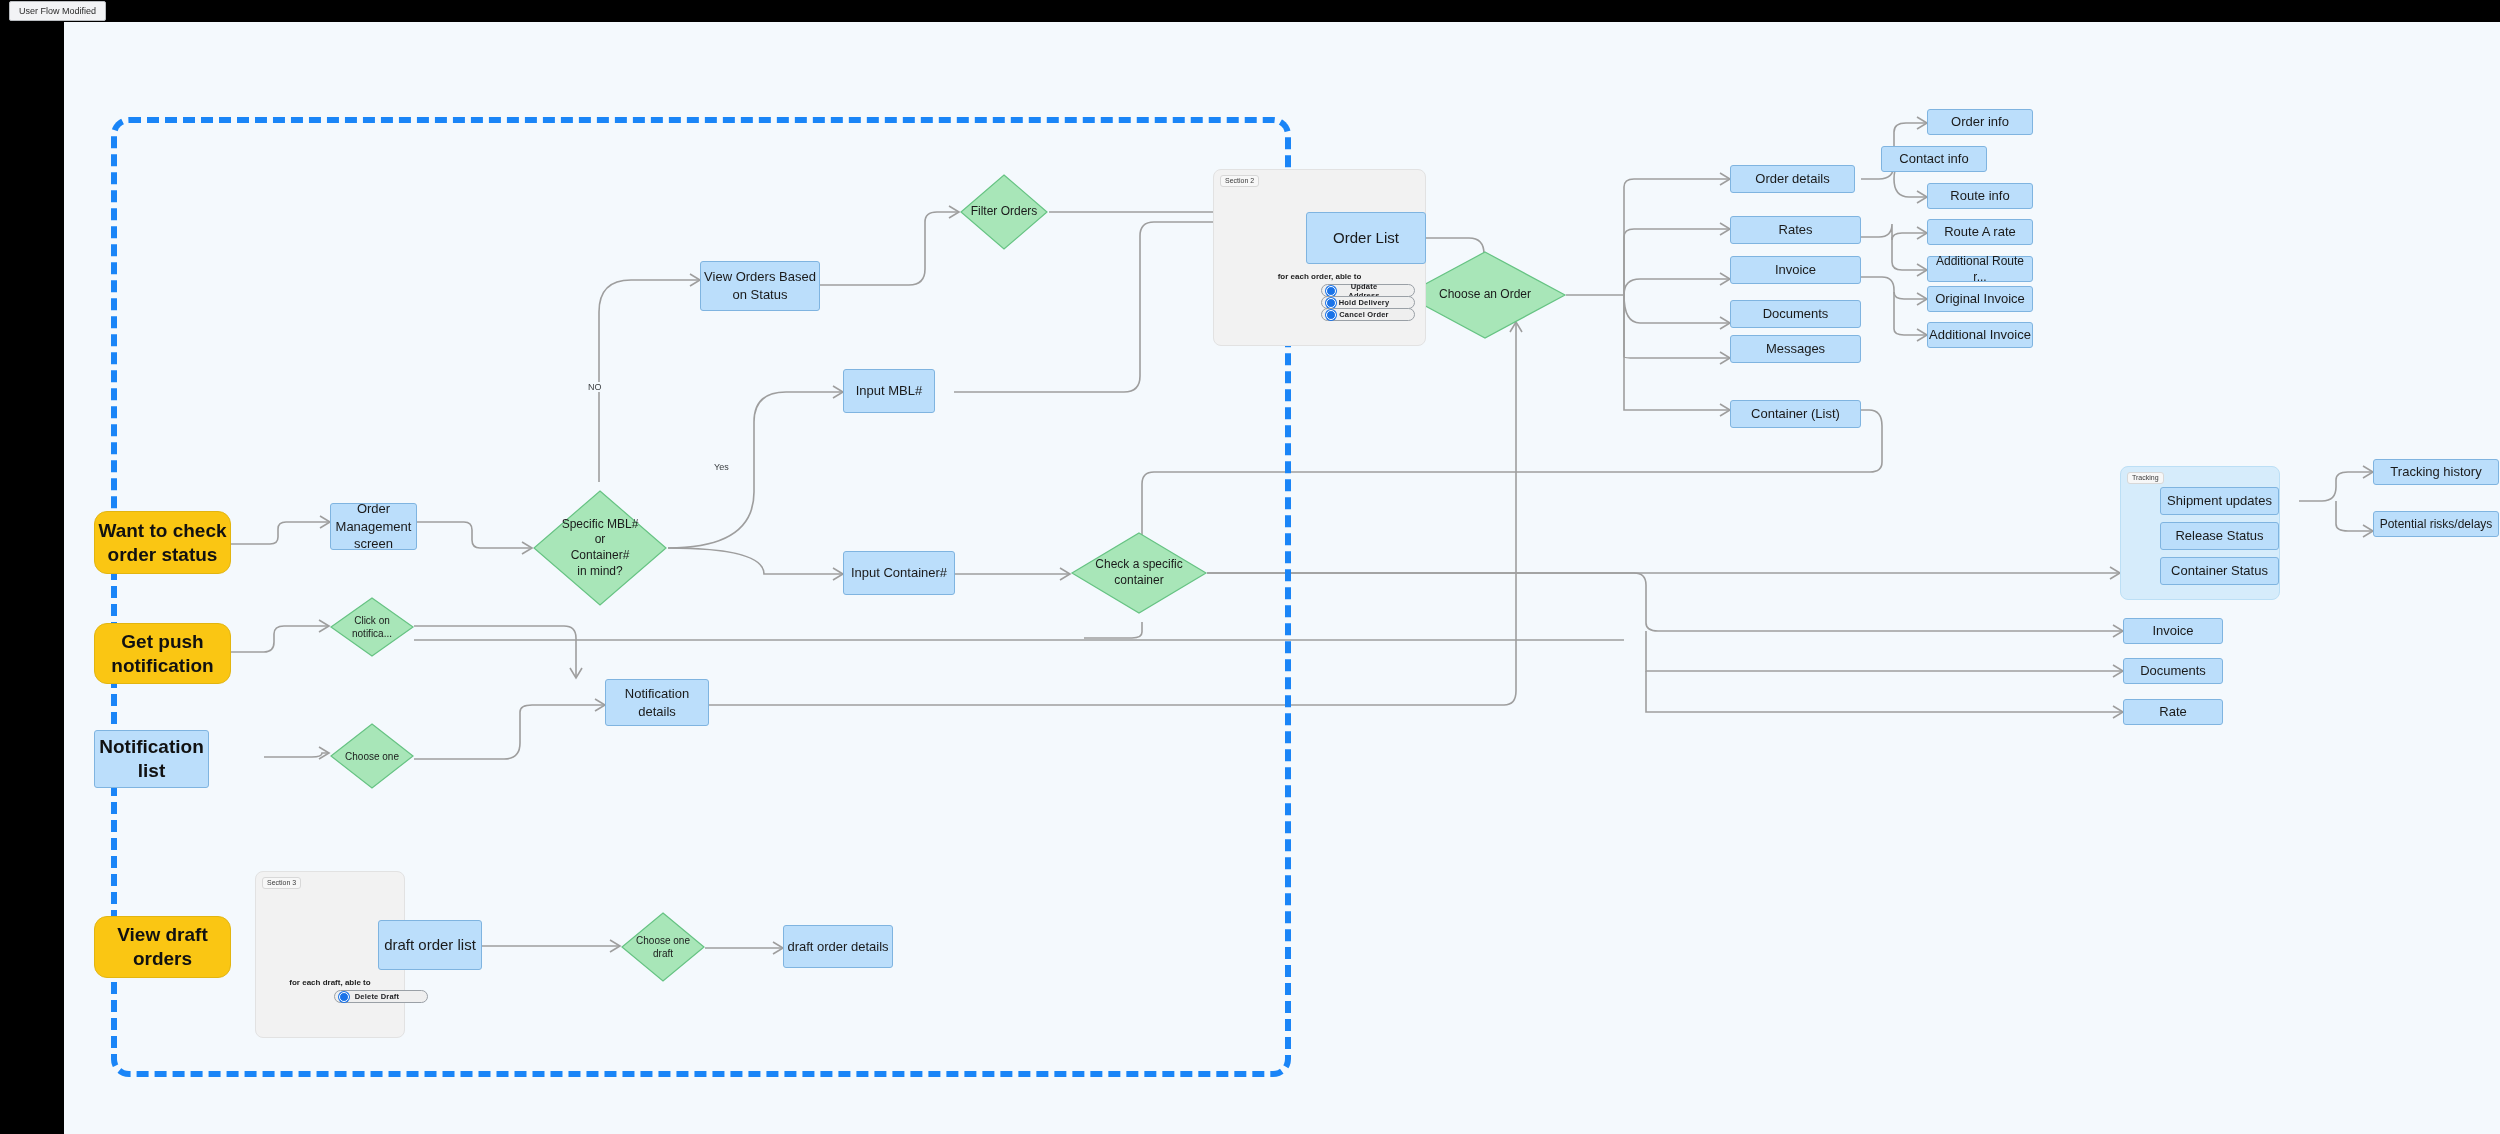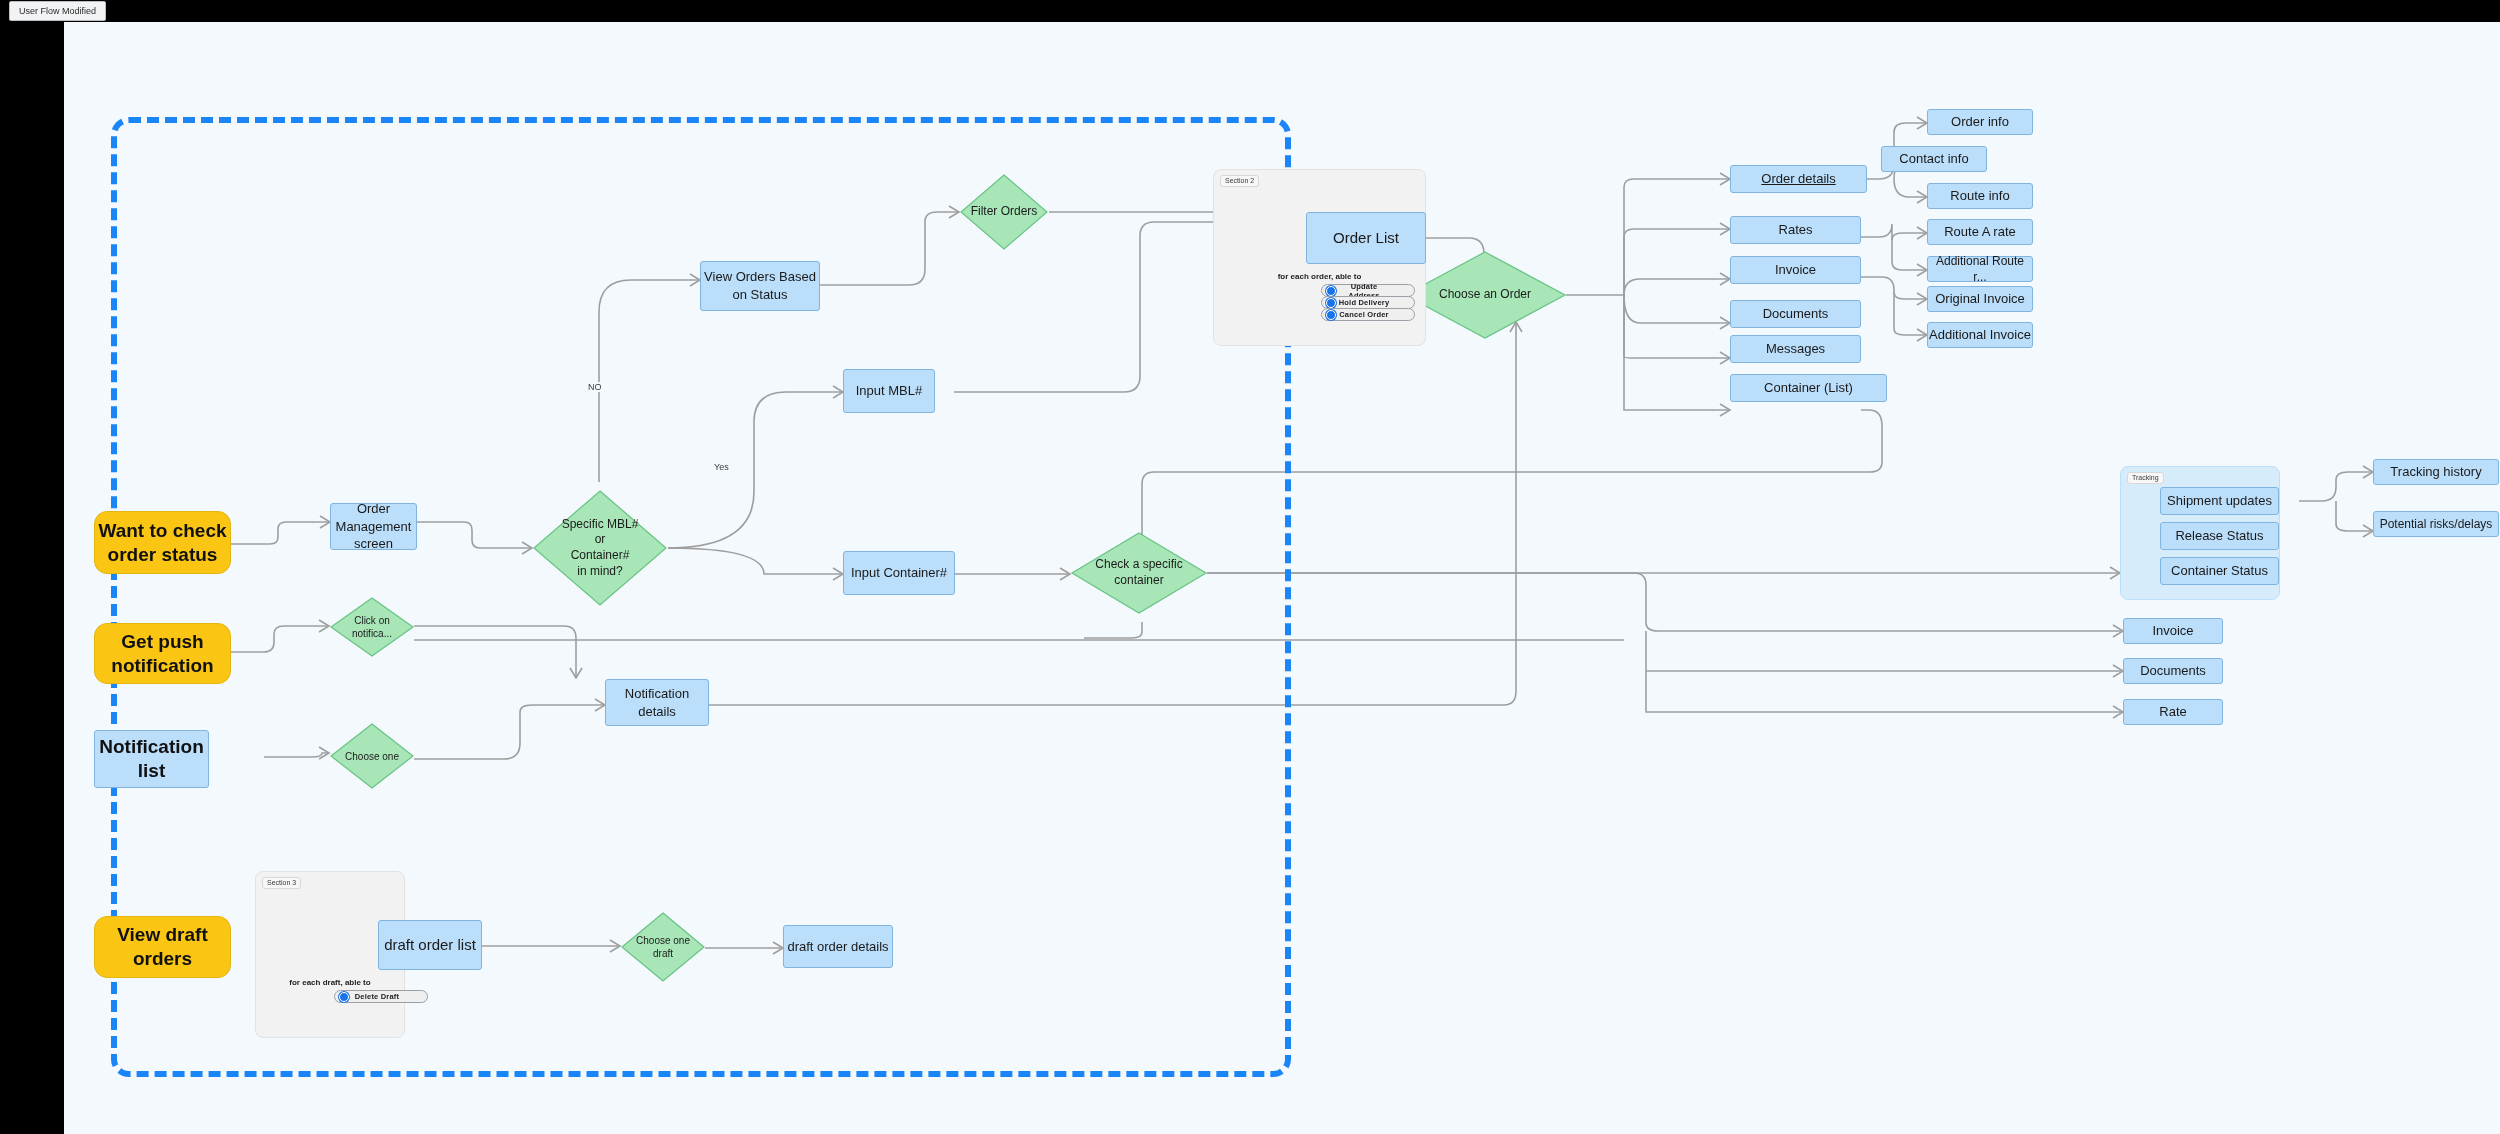--- a/index.html
+++ b/index.html
@@ -283,36 +283,36 @@
     </div>
     <div class="node rect" style="left:314px;top:898px;width:104px;height:50px;font-size:15px;">
       <span>draft order list</span>
     </div>
     <div class="caption" style="left:191px;top:956px;width:150px;">for each draft, able to</div>
     <div class="pill" style="left:270px;top:968px;width:94px;">
       <span class="dot"></span>
       <span class="ptxt">Delete  Draft</span>
     </div>
 
-    <div class="node rect" style="left:1666px;top:143px;width:137px;height:28px;text-decoration:underline;">
+    <div class="node rect" style="left:1666px;top:143px;width:125px;height:28px;">
       <span>Order details</span>
     </div>
     <div class="node rect" style="left:1666px;top:194px;width:131px;height:28px;">
       <span>Rates</span>
     </div>
     <div class="node rect" style="left:1666px;top:234px;width:131px;height:28px;">
       <span>Invoice</span>
     </div>
     <div class="node rect" style="left:1666px;top:278px;width:131px;height:28px;">
       <span>Documents</span>
     </div>
     <div class="node rect" style="left:1666px;top:313px;width:131px;height:28px;">
       <span>Messages</span>
     </div>
-    <div class="node rect" style="left:1666px;top:352px;width:157px;height:28px;">
+    <div class="node rect" style="left:1666px;top:378px;width:131px;height:28px;">
       <span>Container (List)</span>
     </div>
 
     <div class="node rect" style="left:1863px;top:87px;width:106px;height:26px;">
       <span>Order info</span>
     </div>
     <div class="node rect" style="left:1817px;top:124px;width:106px;height:26px;">
       <span>Contact info</span>
     </div>
     <div class="node rect" style="left:1863px;top:161px;width:106px;height:26px;">

